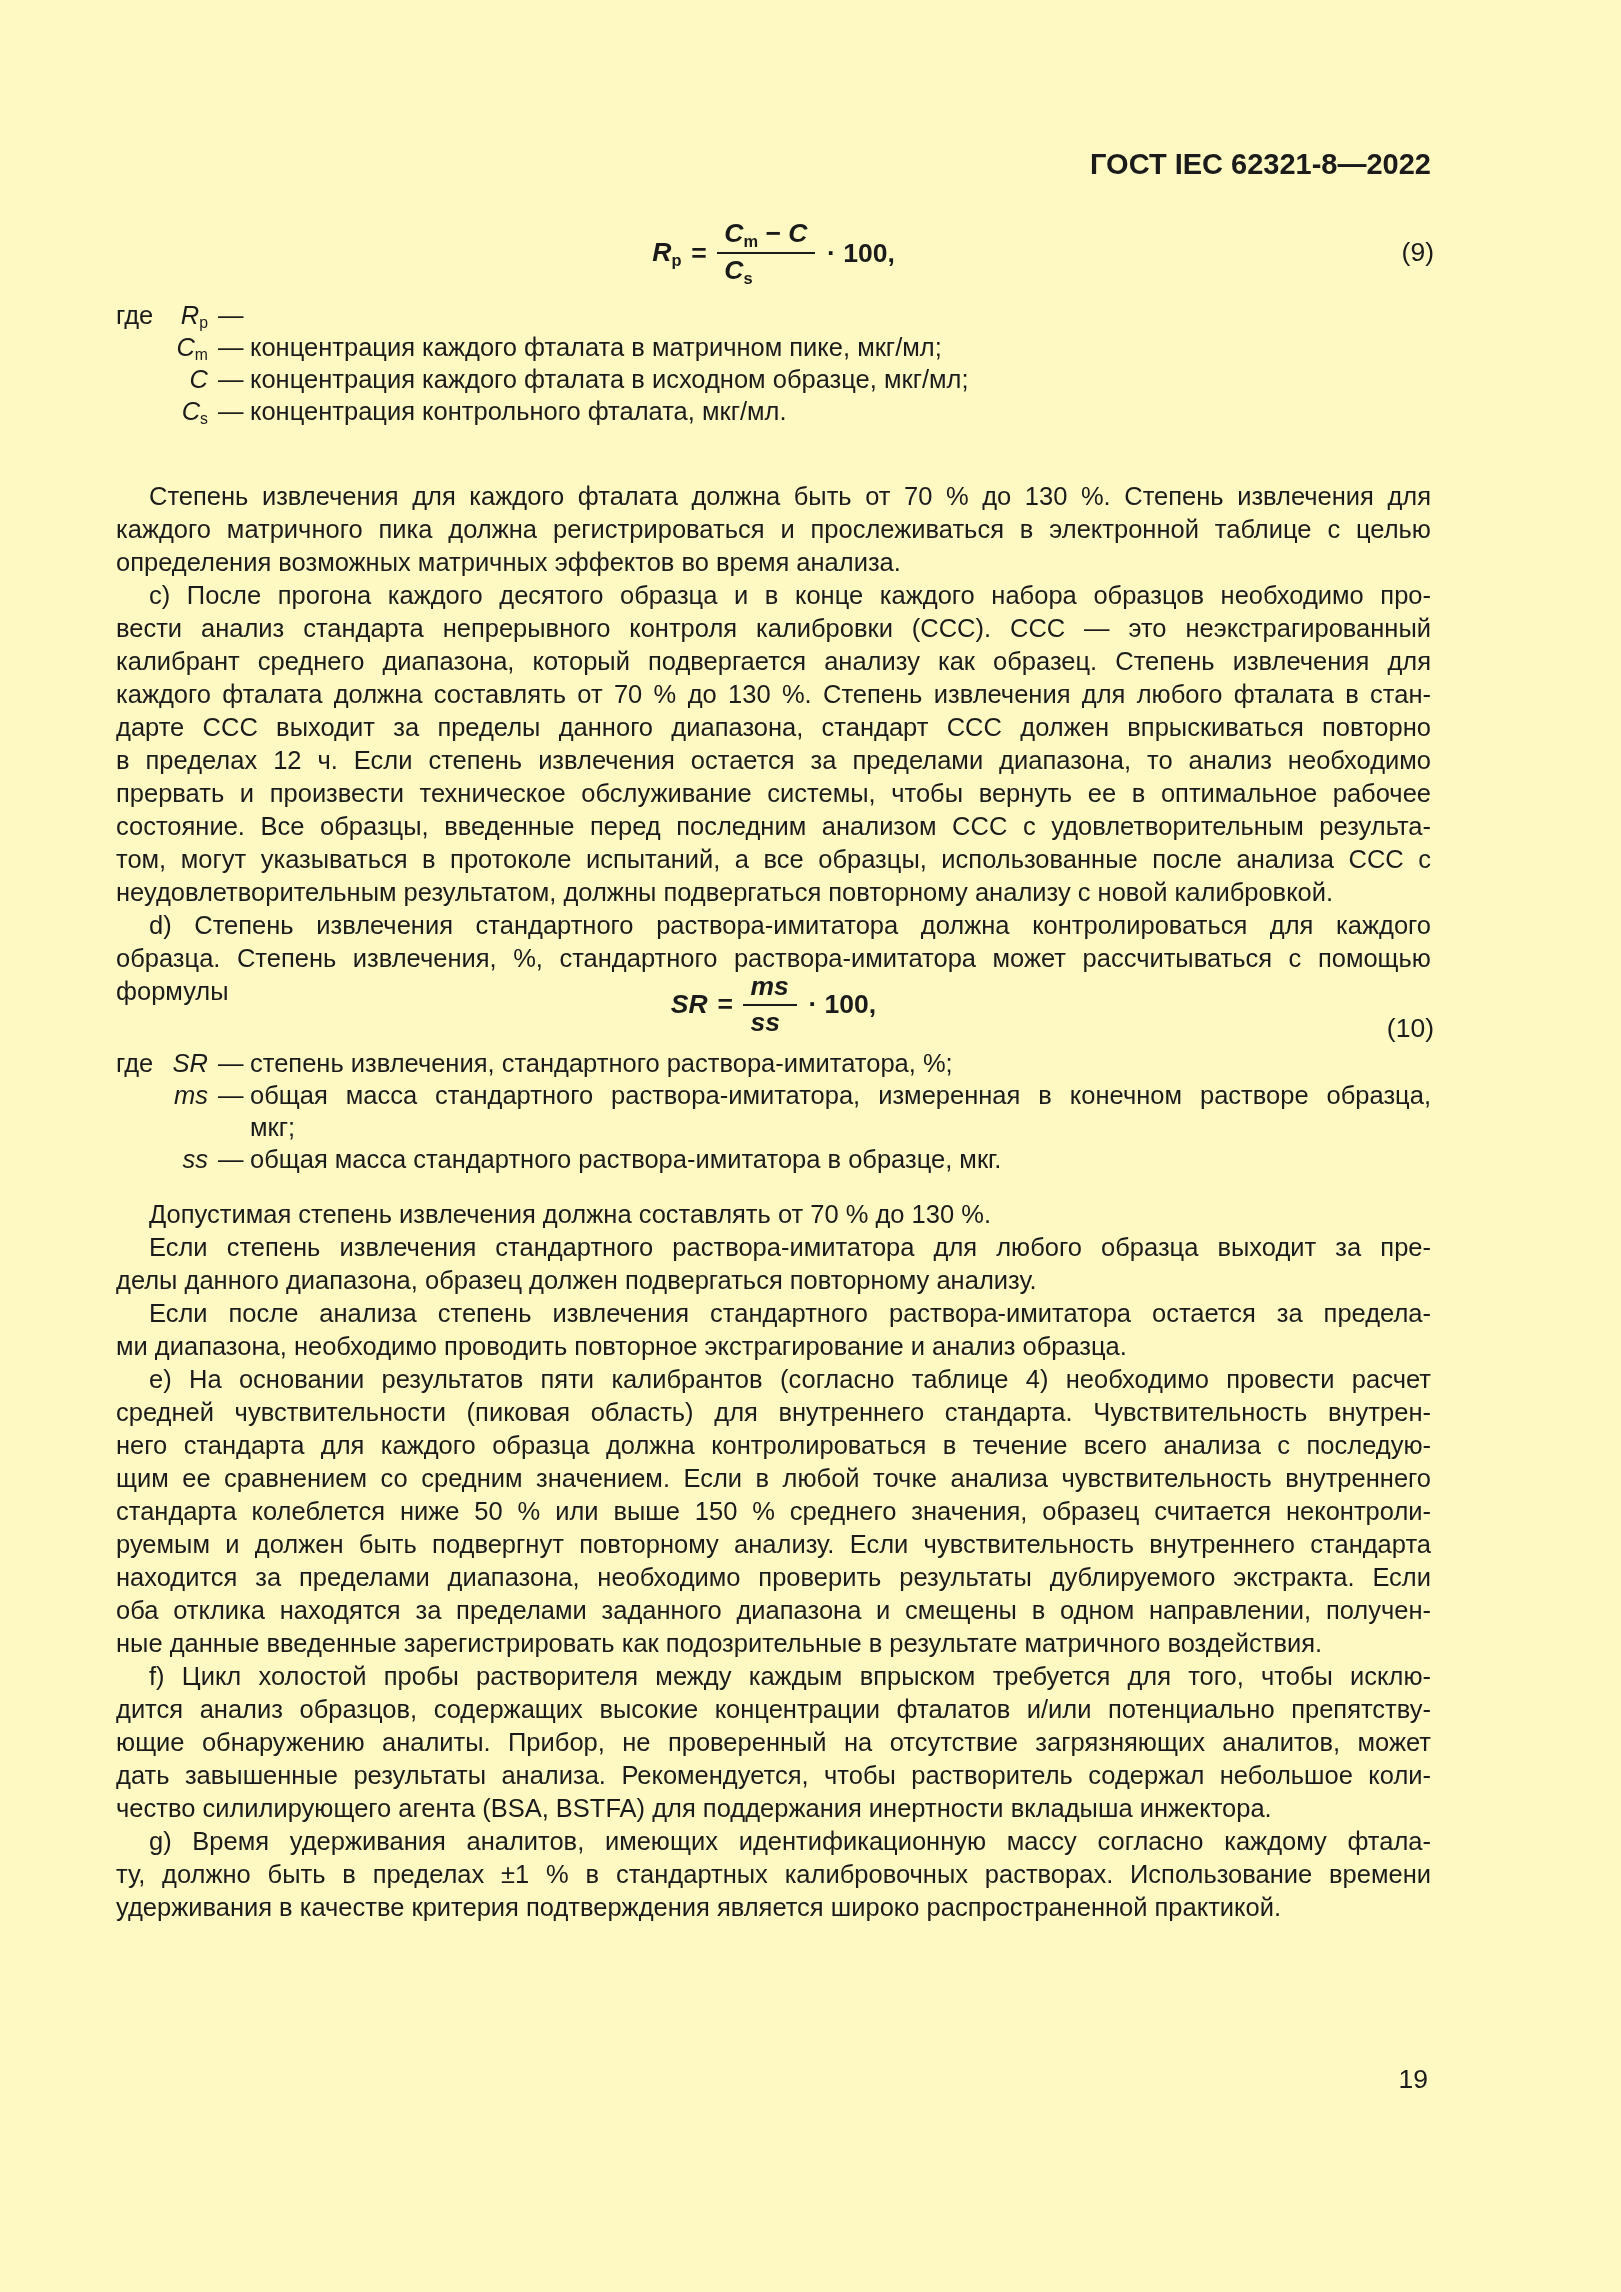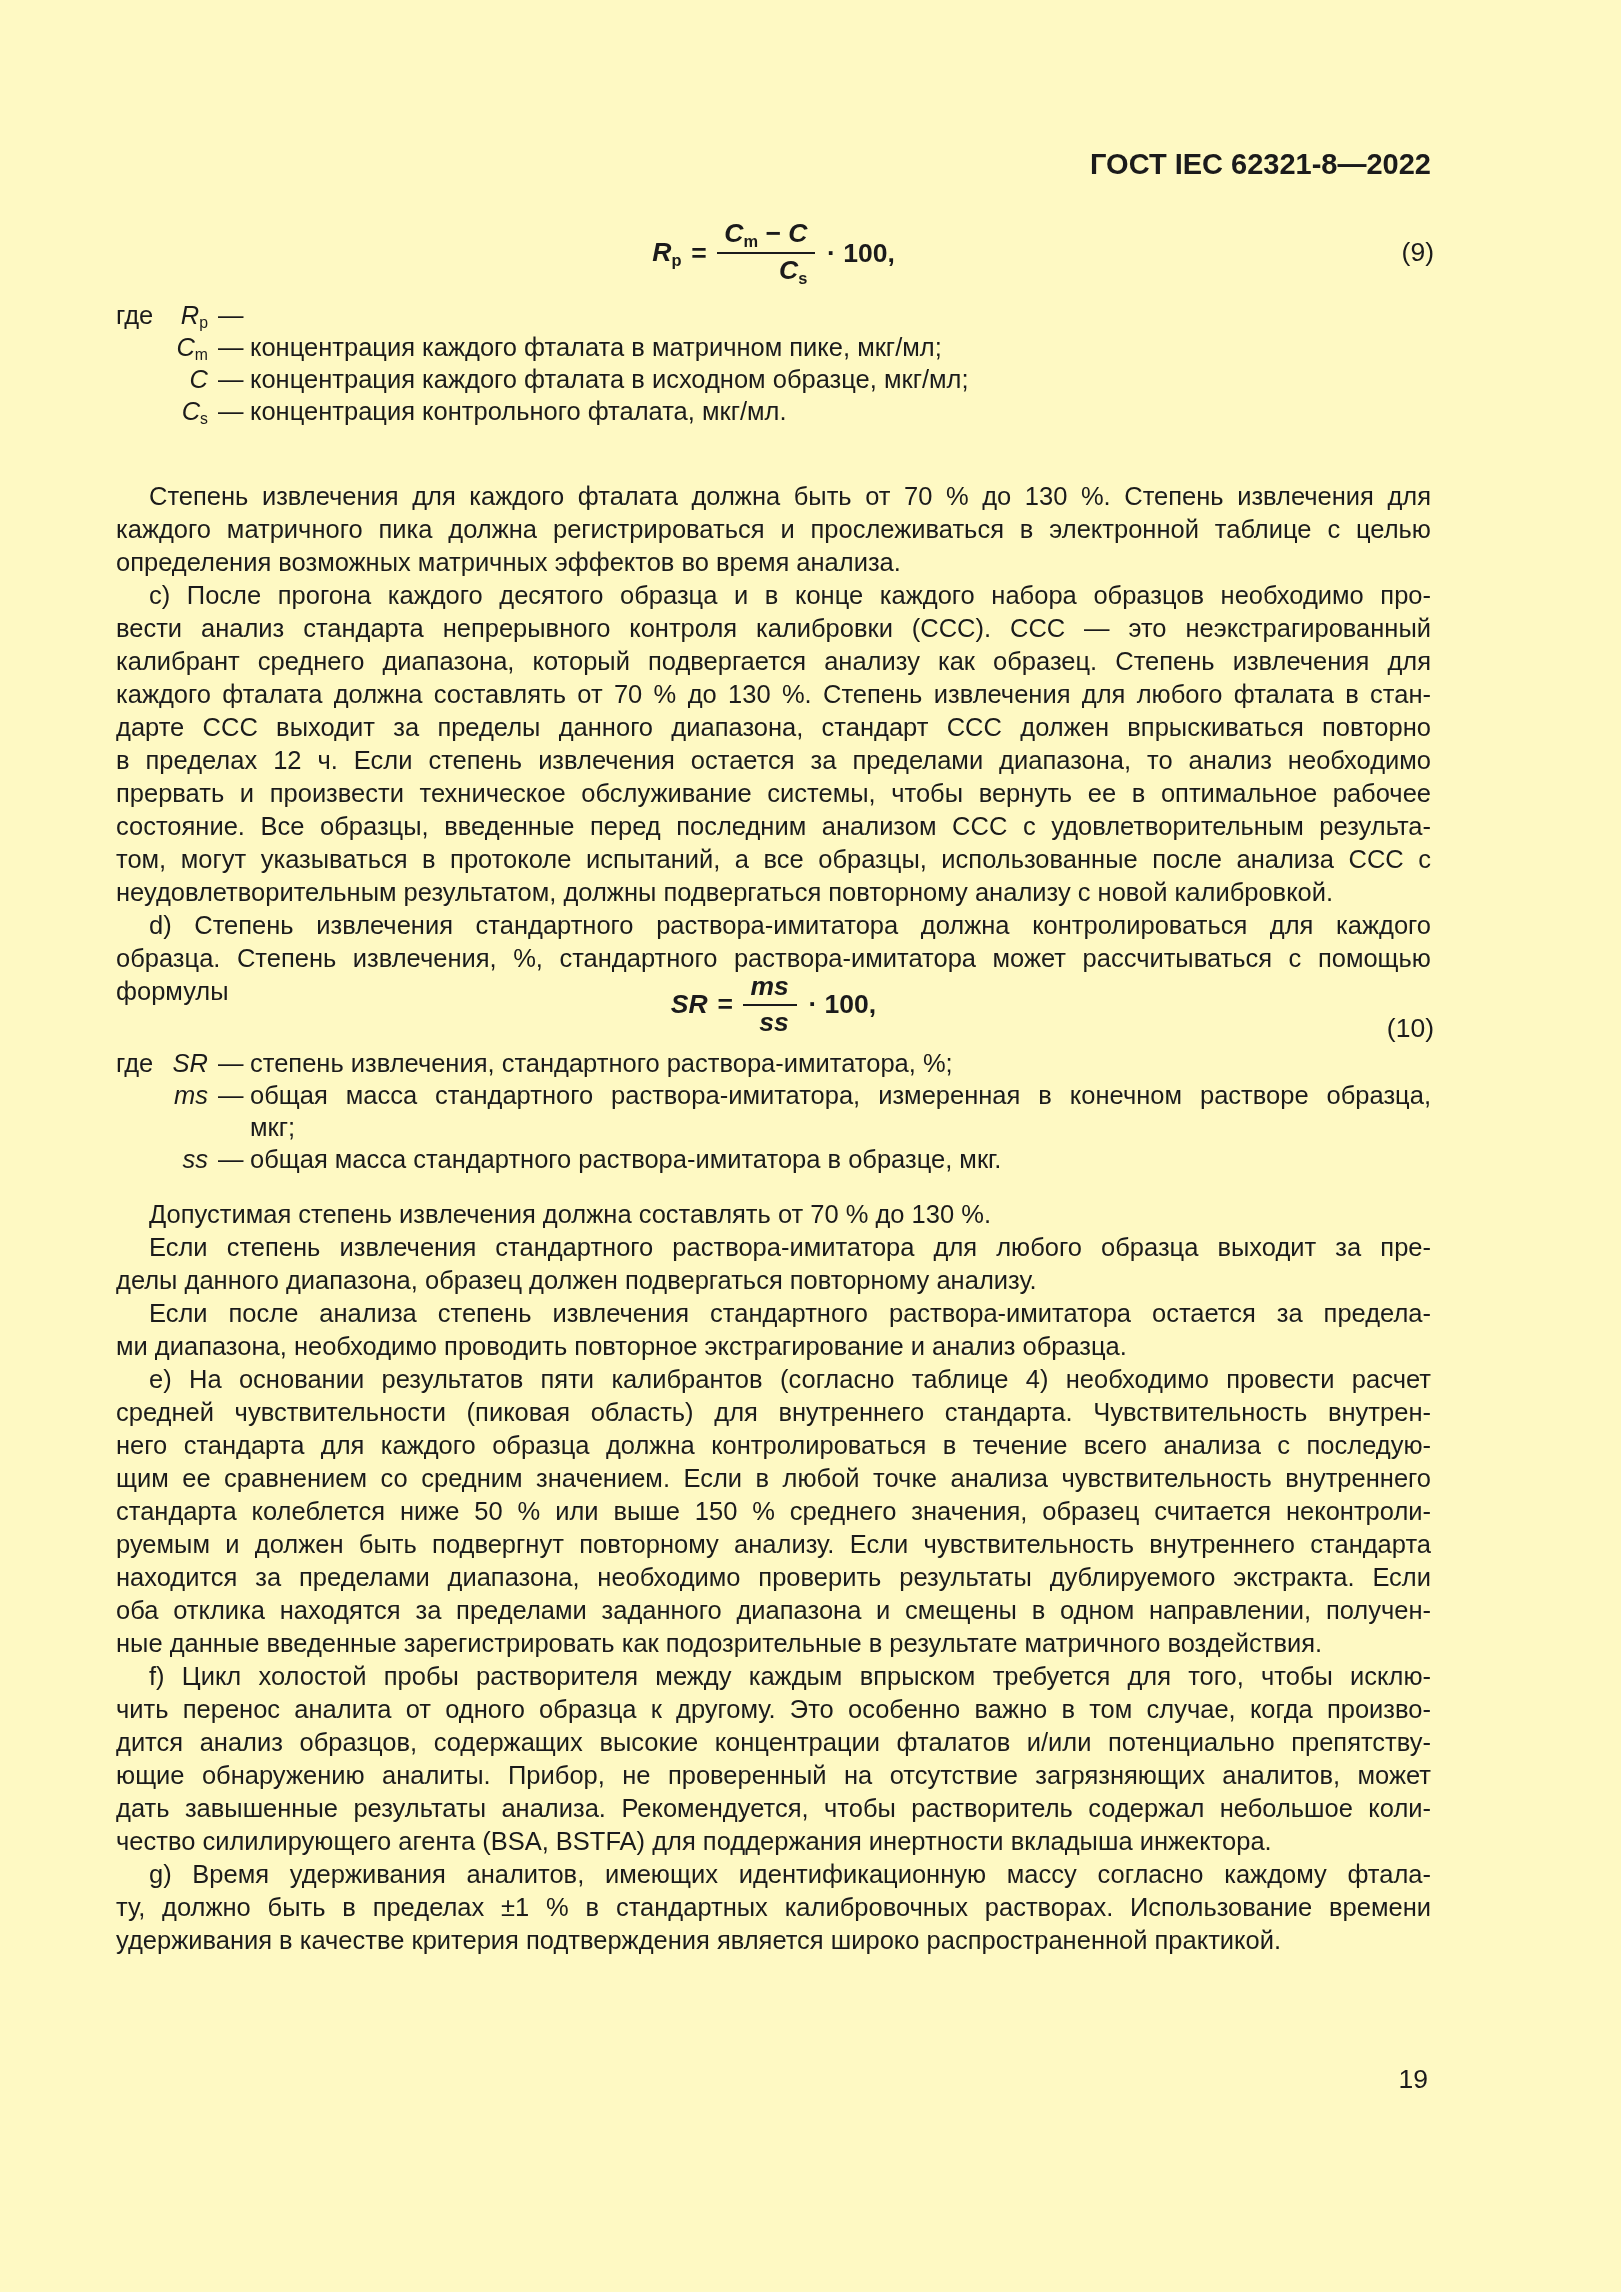--- a/index.html
+++ b/index.html
@@ -16,21 +16,21 @@
   .formula-block {
     position:absolute; left:116px; width:1315px;
     display:flex; justify-content:center; align-items:center;
     font-size:26.5px; font-weight:bold;
   }
   .fb9  { top:216px; height:74px; }
   .fb10 { top:970px; height:69px; }
   .it { font-style:italic; }
   .sub { font-size:0.62em; font-style:normal; vertical-align:-0.28em; }
   .f-eq { margin:0 9.8px; }
-  .frac { display:inline-block; vertical-align:middle; text-align:right; line-height:1.12; }
+  .frac { display:inline-block; vertical-align:middle; text-align:left; line-height:1.12; }
   .frac .num { display:block; padding:0 7.8px 2px; }
   .frac .den { display:block; border-top:2.5px solid #1b1b1b; padding:2px 7.8px 0; }
   .f-tail { margin-left:11.8px;text-align:right; }
   .eq-num {
     position:absolute; right:187px; font-size:26.5px; line-height:31px; font-weight:normal;
   }
   .en9  { top:237px; }
   .en10 { top:989px;margin-top:24px; }
   
   .where-list { position:absolute; left:116px; width:1315px; font-size:25.5px; }
@@ -153,21 +153,20 @@
       <div class="line pf">e) На основании результатов пяти калибрантов (согласно таблице 4) необходимо провести расчет</div>
       <div class="line">средней чувствительности (пиковая область) для внутреннего стандарта. Чувствительность внутрен-</div>
       <div class="line">него стандарта для каждого образца должна контролироваться в течение всего анализа с последую-</div>
       <div class="line">щим ее сравнением со средним значением. Если в любой точке анализа чувствительность внутреннего</div>
       <div class="line">стандарта колеблется ниже 50 % или выше 150 % среднего значения, образец считается неконтроли-</div>
       <div class="line">руемым и должен быть подвергнут повторному анализу. Если чувствительность внутреннего стандарта</div>
       <div class="line">находится за пределами диапазона, необходимо проверить результаты дублируемого экстракта. Если</div>
       <div class="line">оба отклика находятся за пределами заданного диапазона и смещены в одном направлении, получен-</div>
       <div class="line pl">ные данные введенные зарегистрировать как подозрительные в результате матричного воздействия.</div>
       <div class="line pf">f) Цикл холостой пробы растворителя между каждым впрыском требуется для того, чтобы исклю-</div>
-      <div class="line">чить перенос аналита от одного образца к другому. Это особенно важно в том случае, когда произво-</div>
       <div class="line">дится анализ образцов, содержащих высокие концентрации фталатов и/или потенциально препятству-</div>
       <div class="line">ющие обнаружению аналиты. Прибор, не проверенный на отсутствие загрязняющих аналитов, может</div>
       <div class="line">дать завышенные результаты анализа. Рекомендуется, чтобы растворитель содержал небольшое коли-</div>
       <div class="line pl">чество силилирующего агента (BSA, BSTFA) для поддержания инертности вкладыша инжектора.</div>
       <div class="line pf">g) Время удерживания аналитов, имеющих идентификационную массу согласно каждому фтала-</div>
       <div class="line">ту, должно быть в пределах ±1 % в стандартных калибровочных растворах. Использование времени</div>
       <div class="line pl">удерживания в качестве критерия подтверждения является широко распространенной практикой.</div>
     </div>
 
   <div class="page-number">19</div>

